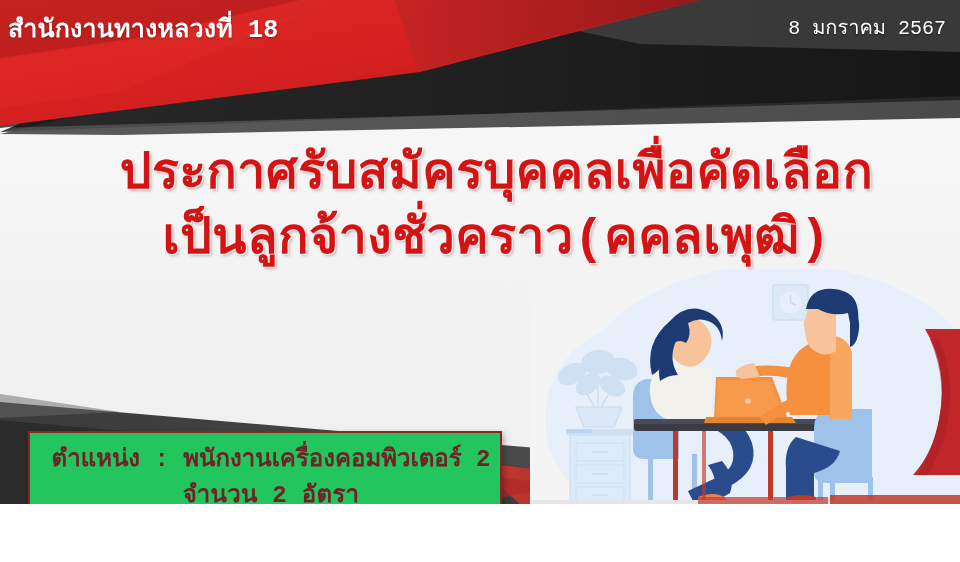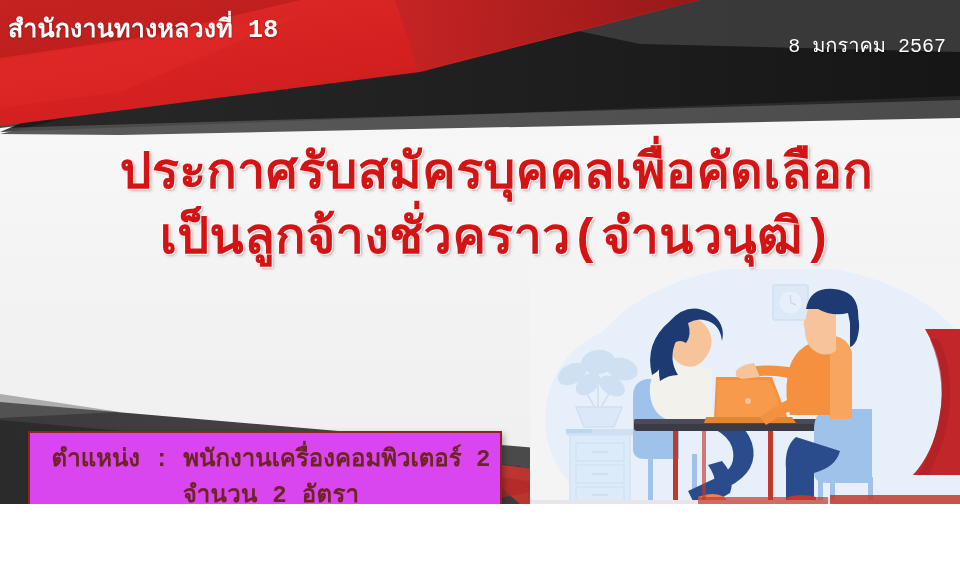--- a/index.html
+++ b/index.html
@@ -49,21 +49,21 @@
     color: #ffffff;
     font-size: 25px;
     font-weight: 600;
     letter-spacing: .2px;
     text-shadow: 0 1px 2px rgba(0,0,0,.35);
     white-space: nowrap;
     z-index: 12;
   }
   .date-label {
     position: absolute;
-    right: 14px; top: 29px;
+    right: 14px; top: 11px;
     color: #ffffff;
     font-size: 20px;
     font-weight: 500;
     text-shadow: 0 1px 2px rgba(0,0,0,.45);
     white-space: nowrap;
     z-index: 12;
   }
 
   
   .headline {
@@ -88,21 +88,21 @@
     padding-left: 33px;
   }
 
   
   .info-box {
     position: absolute;
     left: 28px; top: 431px;
     width: 474px;
     box-sizing: border-box;
     padding: 9px 2px 13px 14px;
-    background: #d946ef;
+    background: #22c55e;
     border: 2px solid #8d2424;
     box-shadow: 2px 3px 6px rgba(0,0,0,.30);
     text-align: center;
     z-index: 11;
   }
   .info-box .line {
     display: block;
     color: #6e2424;
     font-size: 24px;
     font-weight: 700;
@@ -177,21 +177,21 @@
       <polygon points="0,128 960,100 960,138 0,138" fill="#f4f4f4" opacity="0.18"></polygon>
     </svg>
   </div>
 
   <div class="org-name">สำนักงานทางหลวงที่ 18</div>
 
   <div class="date-label">8 มกราคม 2567</div>
 
   <div class="headline">
     <span class="hl-line">ประกาศรับสมัครบุคคลเพื่อคัดเลือก</span>
-    <span class="hl-line">เป็นลูกจ้างชั่วคราว(จำนวนุฒิ)</span>
+    <span class="hl-line">เป็นลูกจ้างชั่วคราว(คคลเพุฒิ)</span>
   </div>
 
   <div class="illus">
     <svg width="430" height="235" viewBox="0 0 430 235" xmlns="http://www.w3.org/2000/svg">
       <defs>
         <clipPath id="frameClip">
             <rect x="0" y="0" width="430" height="235"></rect>
           </clipPath>
       </defs>
       <g clip-path="url(#frameClip)">

